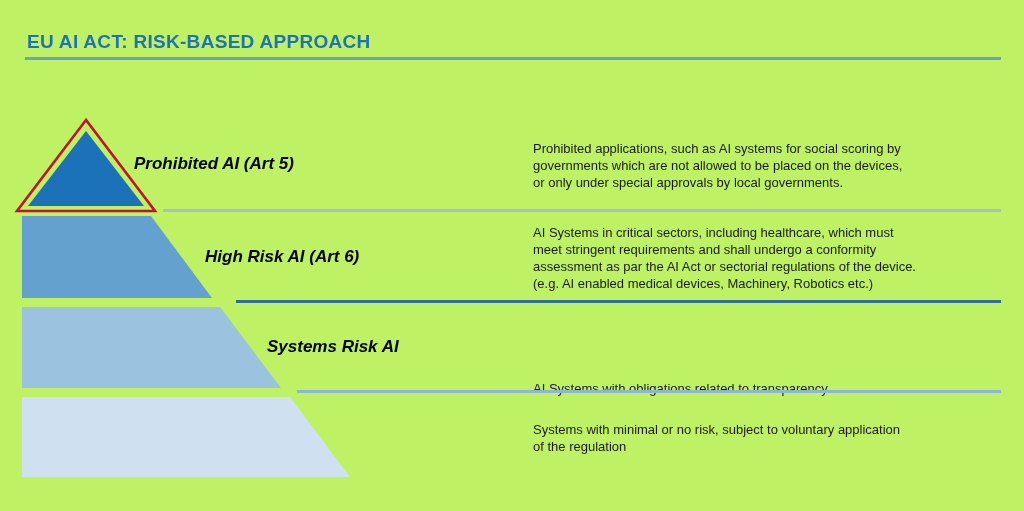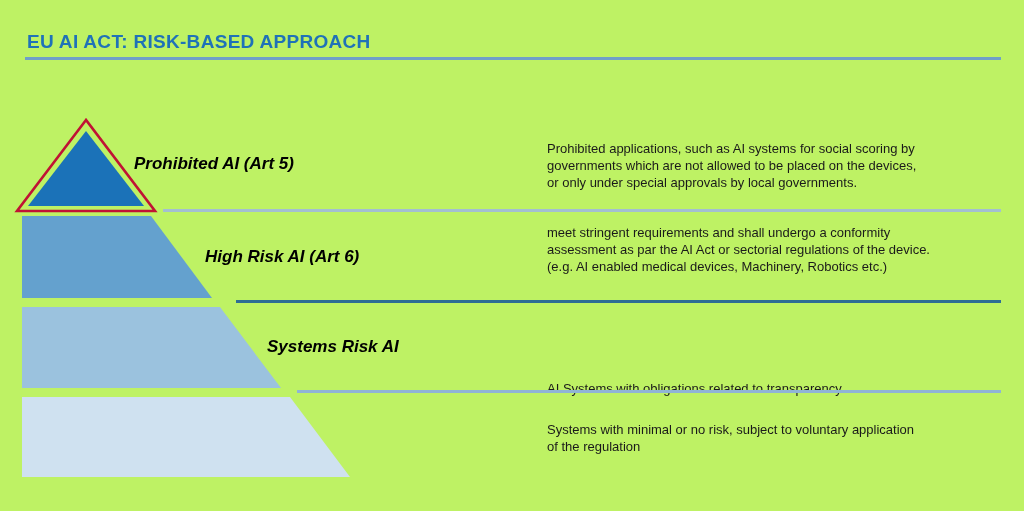--- a/index.html
+++ b/index.html
@@ -58,21 +58,21 @@
     white-space: nowrap;
     font-style: italic;
   }
   .label-prohibited { left: 134px; top: 154px; }
   .label-high      { left: 205px; top: 247px; }
   .label-limited   { left: 267px; top: 337px; }
   .label-minimal   { left: 343px; top: 428px; }
   
   .level-desc {
     position: absolute;
-    left: 547px;
+    left: 533px;
     width: 462px;
     font-size: 13px;
     line-height: 17px;
     color: #1A1A1A;
   }
   .desc-prohibited { top: 140px; }
   .desc-high      { top: 224px; }
   .desc-limited   { top: 340px; margin-top: 40px; }
   .desc-minimal   { top: 421px; }
   
@@ -101,20 +101,21 @@
   <div class="level-label label-prohibited">Prohibited AI (Art 5)</div>
   <div class="level-label label-high">High Risk AI (Art 6)</div>
   <div class="level-label label-limited">Systems Risk AI</div>
 
   <div class="level-desc desc-prohibited">
     <div>Prohibited applications, such as AI systems for social scoring by</div>
     <div>governments which are not allowed to be placed on the devices,</div>
     <div>or only under special approvals by local governments.</div>
   </div>
   <div class="level-desc desc-high">
+    <div>AI Systems in critical sectors, including healthcare, which must</div>
     <div>meet stringent requirements and shall undergo a conformity</div>
     <div>assessment as par the AI Act or sectorial regulations of the device.</div>
     <div>(e.g. AI enabled medical devices, Machinery, Robotics etc.)</div>
   </div>
   <div class="level-desc desc-limited">
     <div>AI Systems with obligations related to transparency.</div>
   </div>
   <div class="level-desc desc-minimal">
     <div>Systems with minimal or no risk, subject to voluntary application</div>
     <div>of the regulation</div>

